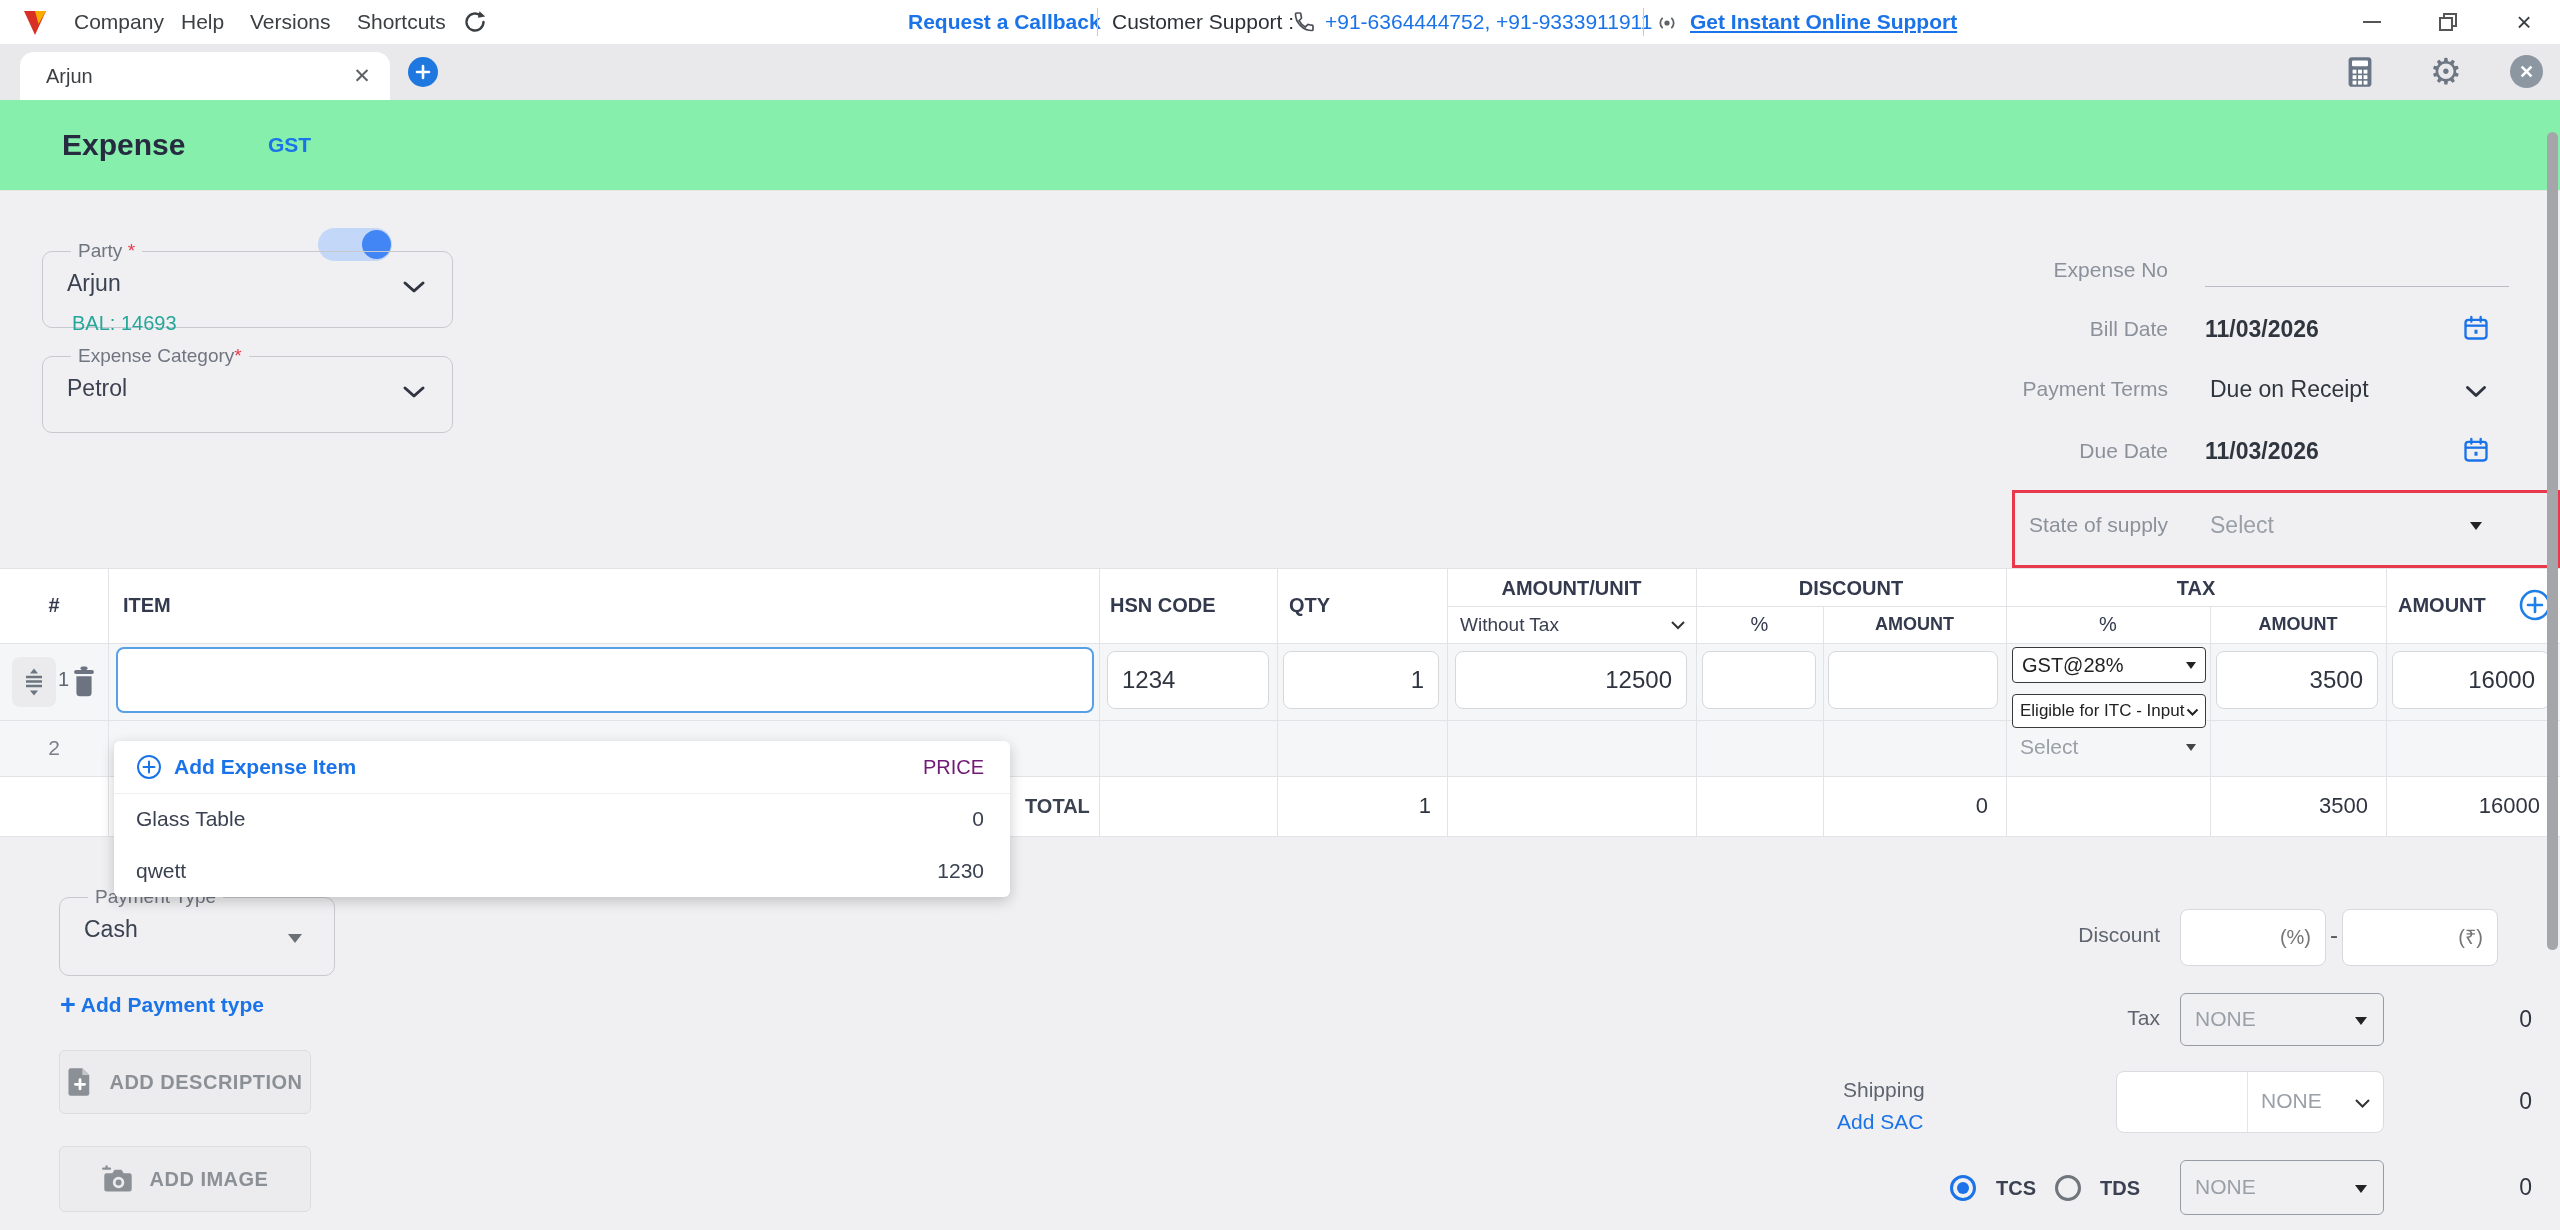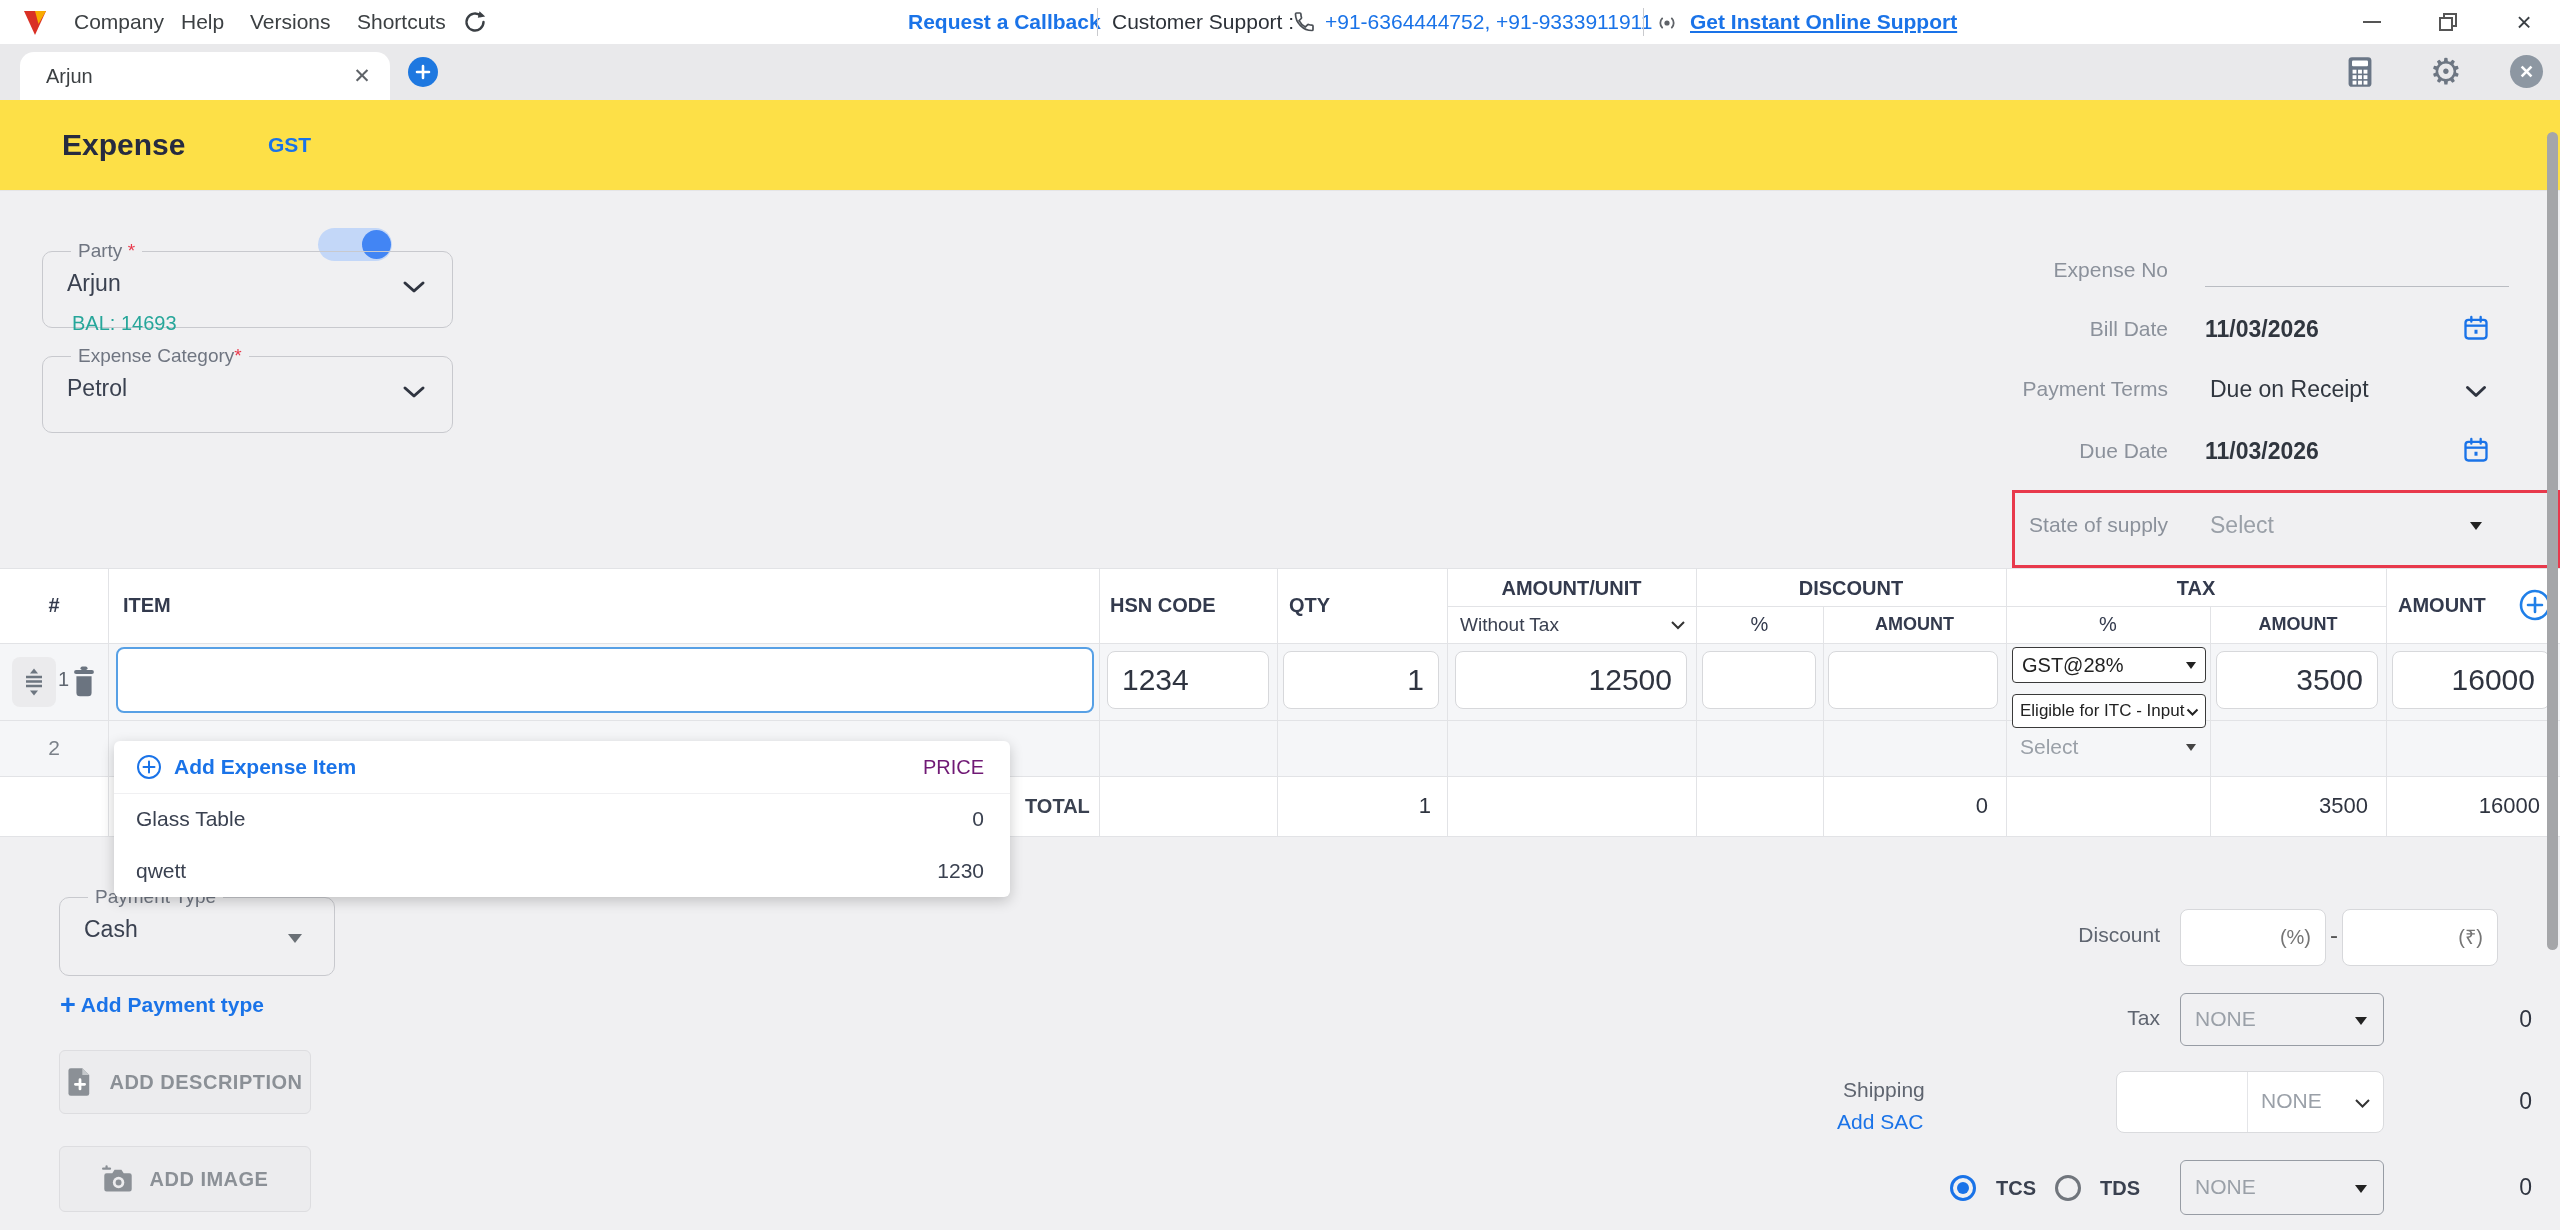--- a/index.html
+++ b/index.html
@@ -12,40 +12,40 @@
   .tb-sep{position:absolute;top:8px;width:1px;height:28px;background:#c9cace;}
   .link-blue{color:#1a73e8;}
   .winbtn{position:absolute;top:7px;width:32px;height:30px;display:flex;align-items:center;justify-content:center;}
   
   .tabbar{position:absolute;left:0;top:44px;width:2560px;height:56px;background:#e9e9eb;}
   .tab{position:absolute;left:20px;top:8px;width:370px;height:48px;background:#ffffff;border-radius:14px 14px 0 0;}
   .tab-title{position:absolute;left:26px;top:0;height:48px;line-height:48px;font-size:20px;color:#3c4043;}
   .tab-close{position:absolute;right:14px;top:10px;width:28px;height:28px;text-align:center;line-height:28px;font-size:21px;color:#5f6368;}
   .circle-btn{border-radius:50%;display:flex;align-items:center;justify-content:center;}
   
-  .pagehead{position:absolute;left:0;top:100px;width:2560px;height:90px;background:#fde047;border-bottom:1px solid #e5e5e7;}
+  .pagehead{position:absolute;left:0;top:100px;width:2560px;height:90px;background:#86efac;border-bottom:1px solid #e5e5e7;}
   .page-title{position:absolute;left:62px;top:0;height:90px;line-height:90px;font-size:30px;font-weight:bold;color:#262b40;}
   .gst-label{position:absolute;left:268px;top:0;height:90px;line-height:90px;font-size:21px;font-weight:bold;color:#1a73e8;}
   .toggle{position:absolute;left:318px;top:128px;width:74px;height:33px;border-radius:17px;background:#c3d7f8;}
   .toggle-knob{position:absolute;right:1px;top:2px;width:29px;height:29px;border-radius:50%;background:#4285f4;}
   
   fieldset.box{position:absolute;margin:0;border:1.5px solid #c8c9ce;border-radius:10px;background:transparent;}
   fieldset.box legend{margin-left:16px;padding:0 7px;font-size:19px;color:#6f7581;}
   .req{color:#e8394c;}
   .fs-value{position:absolute;left:24px;top:16px;font-size:23px;color:#3a4150;}
   .chev-bold{position:absolute;right:26px;top:26px;}
   
   .r-label{position:absolute;width:268px;text-align:right;font-size:21px;color:#8b919b;}
   .r-value{position:absolute;font-size:23px;color:#30363f;}
   
   .t-surface{position:absolute;left:0;}
   .vline{position:absolute;width:1px;background:#e2e3e6;}
   .hline{position:absolute;height:1px;background:#e2e3e6;}
   .th{position:absolute;font-size:20px;font-weight:bold;color:#333a4d;}
-  .cell-input{position:absolute;background:#fff;border:1px solid #d7d8db;border-radius:8px;font-size:30px;color:#2f3440;padding:0 14px;outline:none;font-family:"Liberation Sans",sans-serif;box-sizing:border-box;}
+  .cell-input{position:absolute;background:#fff;border:1px solid #d7d8db;border-radius:8px;font-size:24px;color:#2f3440;padding:0 14px;outline:none;font-family:"Liberation Sans",sans-serif;box-sizing:border-box;}
   .sel{position:absolute;background:#fff;border:1px solid #3a3a3a;border-radius:4px;box-sizing:border-box;}
   .tri{width:0;height:0;border-left:6px solid transparent;border-right:6px solid transparent;border-top:8px solid #222;}
   
   .dd-panel{position:absolute;left:114px;top:741px;width:896px;height:156px;background:#fff;border-radius:6px;box-shadow:0 4px 14px rgba(0,0,0,0.2);z-index:20;}
   .dd-row{position:absolute;left:0;width:896px;height:52px;}
   .dd-name{position:absolute;left:22px;top:0;height:52px;line-height:52px;font-size:21px;color:#3a4150;}
   .dd-price{position:absolute;right:26px;top:0;height:52px;line-height:52px;font-size:21px;color:#3a4150;}
   
   .grey-btn{position:absolute;left:59px;width:250px;background:#ececee;border:1px solid #dddde0;border-radius:6px;display:flex;align-items:center;justify-content:center;gap:16px;color:#8b9096;font-size:20px;font-weight:bold;letter-spacing:0.5px;}
   

